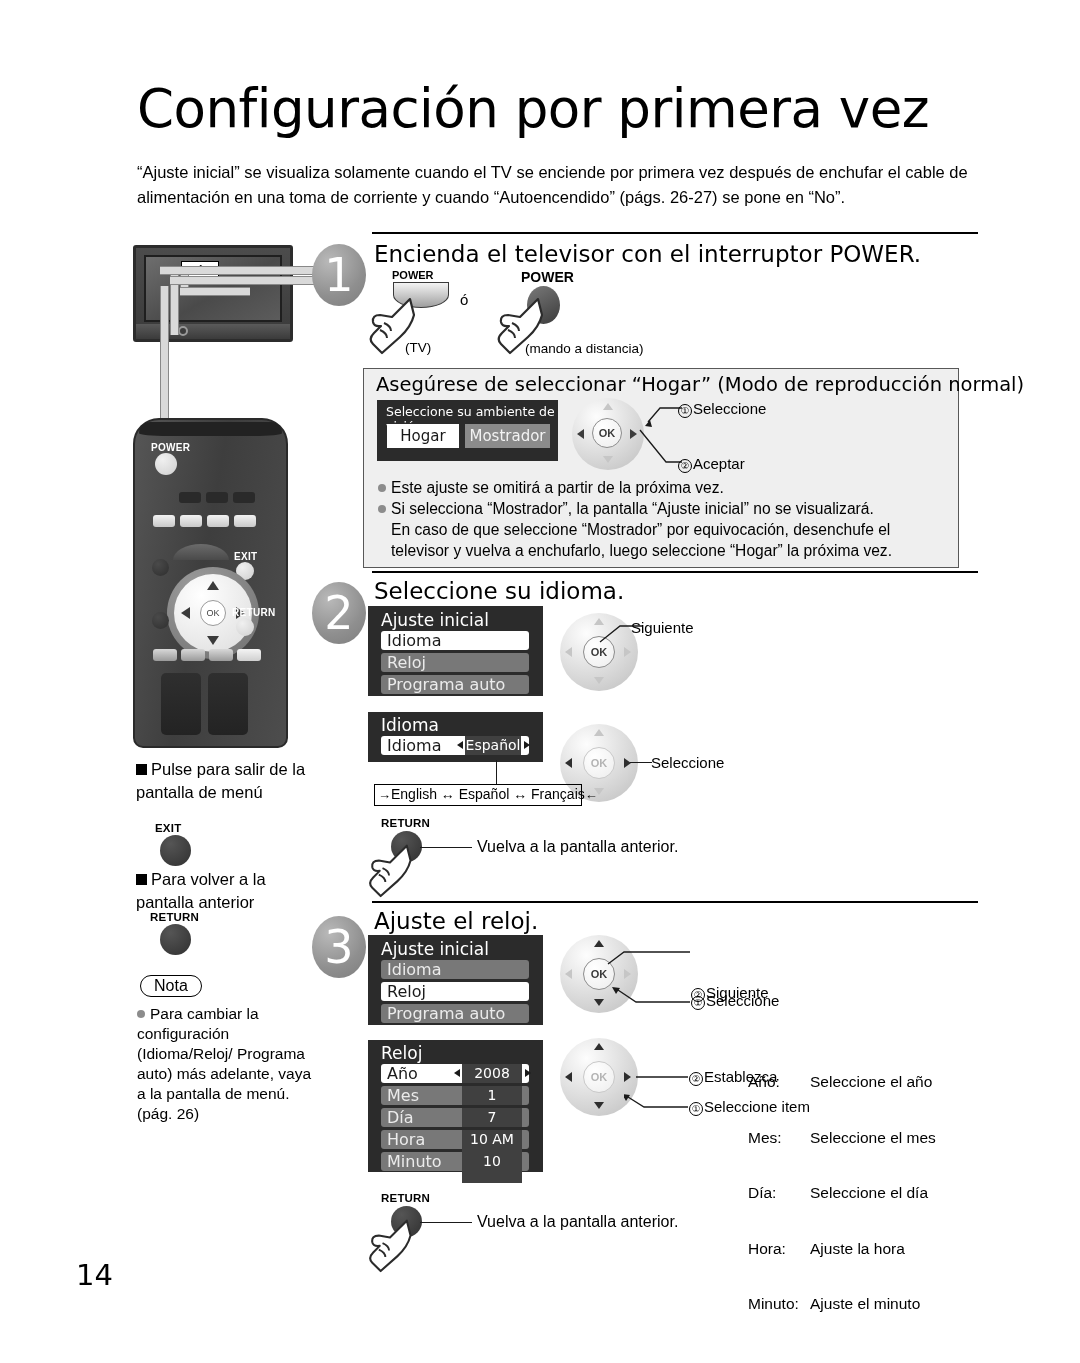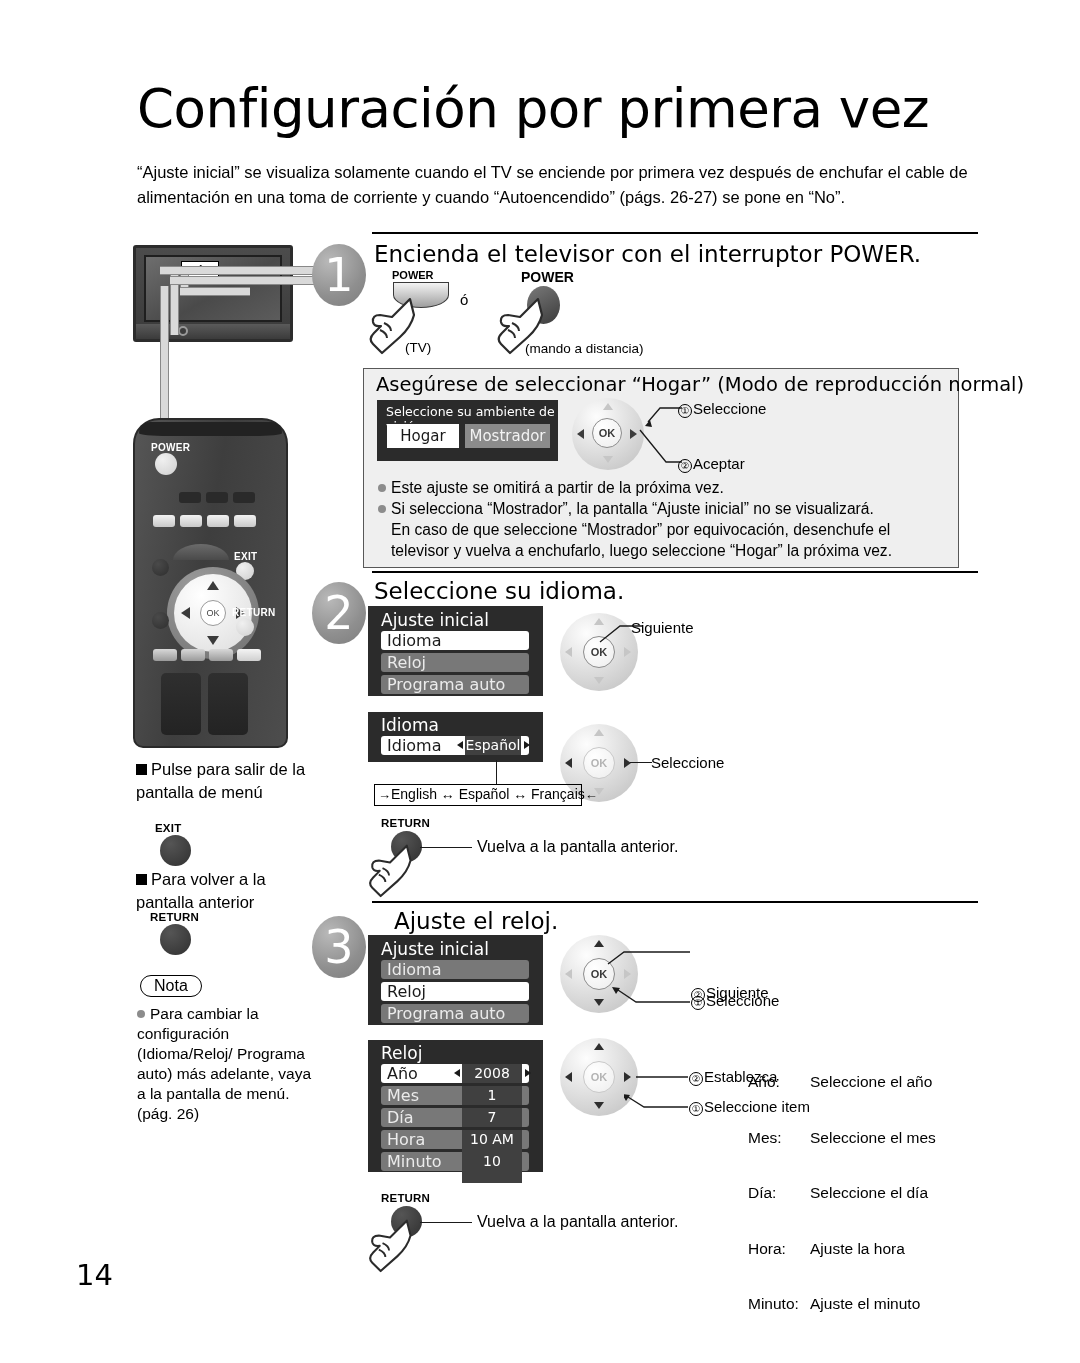--- a/index.html
+++ b/index.html
@@ -305,21 +305,21 @@
   <div class="keydot" style="left:391px;top:831px;"></div>
   <div class="leader" style="left:420px;top:847px;width:52px;"></div>
   <div class="callout" style="left:477px;top:838px;font-size:16px;">Vuelva a la pantalla anterior.</div>
   <svg class="hand" style="left:362px;top:840px;" width="56" height="58" viewBox="0 0 60 62">
     <path d="M48 6 L30 24 L18 22 Q10 22 11 29 Q12 34 19 33 L12 40 Q6 46 11 51 L20 60 L38 44 Q49 34 52 22 Z" fill="#fff" stroke="#2b2b2b" stroke-width="2.2" stroke-linejoin="round"></path>
     <path d="M22 30 q7 3 7 8" fill="none" stroke="#2b2b2b" stroke-width="2"></path>
     <path d="M18 37 q7 3 7 8" fill="none" stroke="#2b2b2b" stroke-width="2"></path>
   </svg>
 
   <div class="stepnum s3">3</div>
-  <div class="stephead" style="left:374px;top:908px;margin-left:20px;">Ajuste el reloj.</div>
+  <div class="stephead" style="left:374px;top:908px;">Ajuste el reloj.</div>
   <div class="hl" style="left:372px;top:901px;width:606px;"></div>
 
   <div class="osd" style="left:368px;top:935px;width:175px;height:90px;">
     <div class="osd-title" style="position:absolute;left:13px;top:4px;">Ajuste inicial</div>
     <div class="osd-row un" style="left:13px;top:25px;width:148px;height:19px;padding-left:6px;line-height:19px;">Idioma</div>
     <div class="osd-row sel" style="left:13px;top:47px;width:148px;height:19px;padding-left:6px;line-height:19px;">Reloj</div>
     <div class="osd-row un" style="left:13px;top:69px;width:148px;height:19px;padding-left:6px;line-height:19px;">Programa auto</div>
   </div>
 
   <div class="bigpad" style="left:560px;top:935px;">

